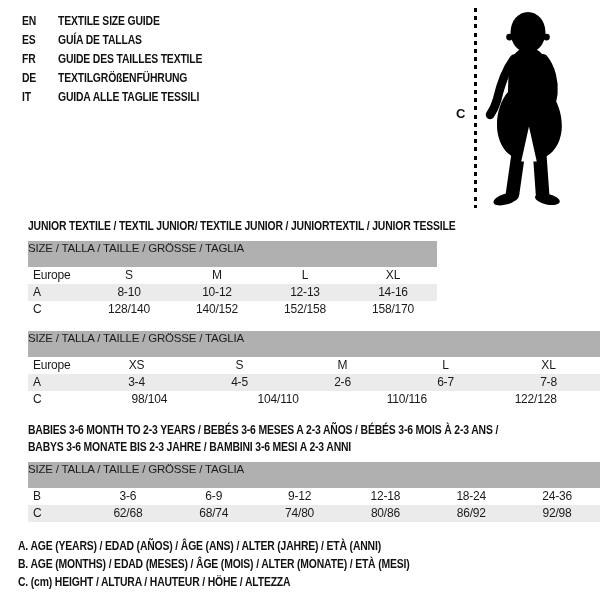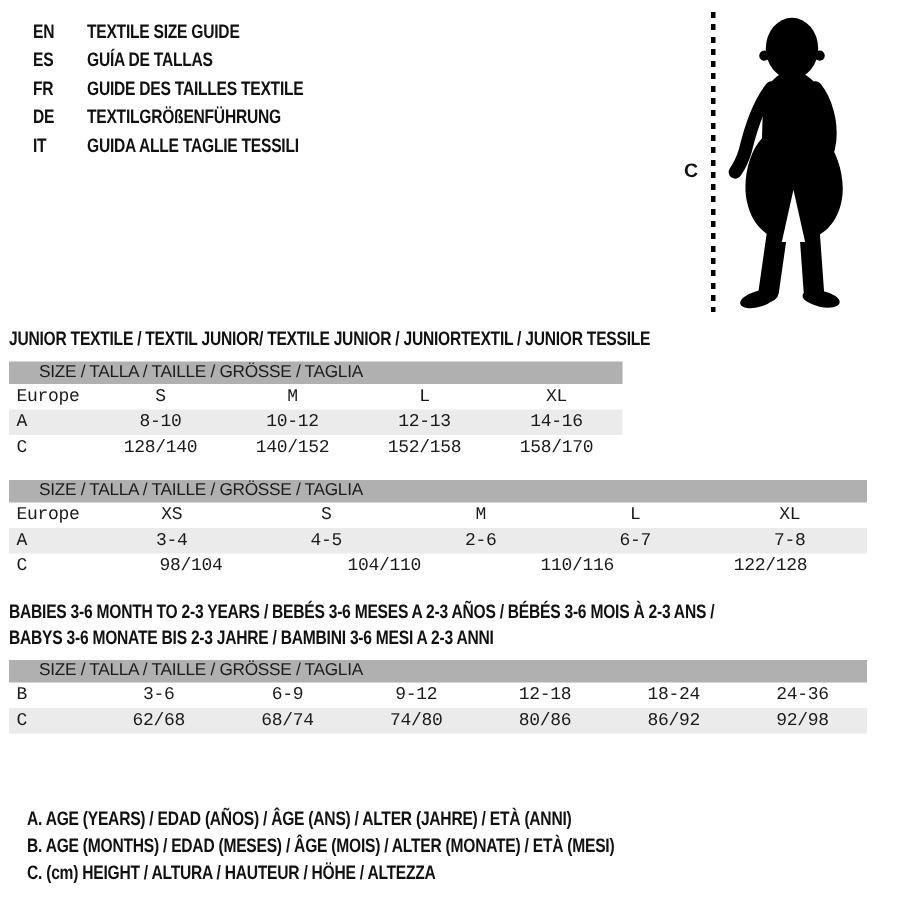--- a/index.html
+++ b/index.html
@@ -19,34 +19,34 @@
   .lang-row{display:flex;height:19px;line-height:19px;}
   .lang-code{flex:0 0 36px;}
   
   .height-line{
     position:absolute;left:474px;top:8px;width:2.5px;height:200px;
     background:repeating-linear-gradient(to bottom,#000 0 4px,transparent 4px 8.2px);
   }
   .height-label{position:absolute;left:456px;top:106px;font-weight:700;font-size:13px;color:#111;}
   .baby-figure{position:absolute;left:478px;top:8px;width:100px;height:199px;}
   
-  .sections{position:absolute;left:6px;top:0;width:572px;}
+  .sections{position:absolute;left:28px;top:0;width:572px;}
   .section{margin-top:13px;}
   .section:first-child{margin-top:217px;}
   .section-title{margin-bottom:7px;}
   .title-line{line-height:17px;}
   .table{width:572px;}
   .section.narrow .table{width:409px;}
   .thead{
-    background:#b0b0b0;height:15px;line-height:15px;padding-left:20px;
+    background:#b0b0b0;height:26px;line-height:15px;padding-left:0;
     font-size:11.5px;letter-spacing:-0.2px;color:#1c1c1c;
   }
   .trow{display:flex;height:17px;line-height:17px;font-size:12px;letter-spacing:-0.2px;}
   .trows .trow:nth-child(even){background:#ebebeb;}
-  .tcell{flex:1;text-align:center;font-family:Liberation Mono, monospace;}
+  .tcell{flex:1;text-align:center;}
   .tcell.label{flex:0 0 52px;text-align:left;padding-left:5px;}
   
   .footnotes{position:absolute;left:18px;top:537px;}
   .footnote{line-height:18px;}
 </style>
 </head>
 <body>
 
 <div class="lang-list">
   <div class="lang-row">

